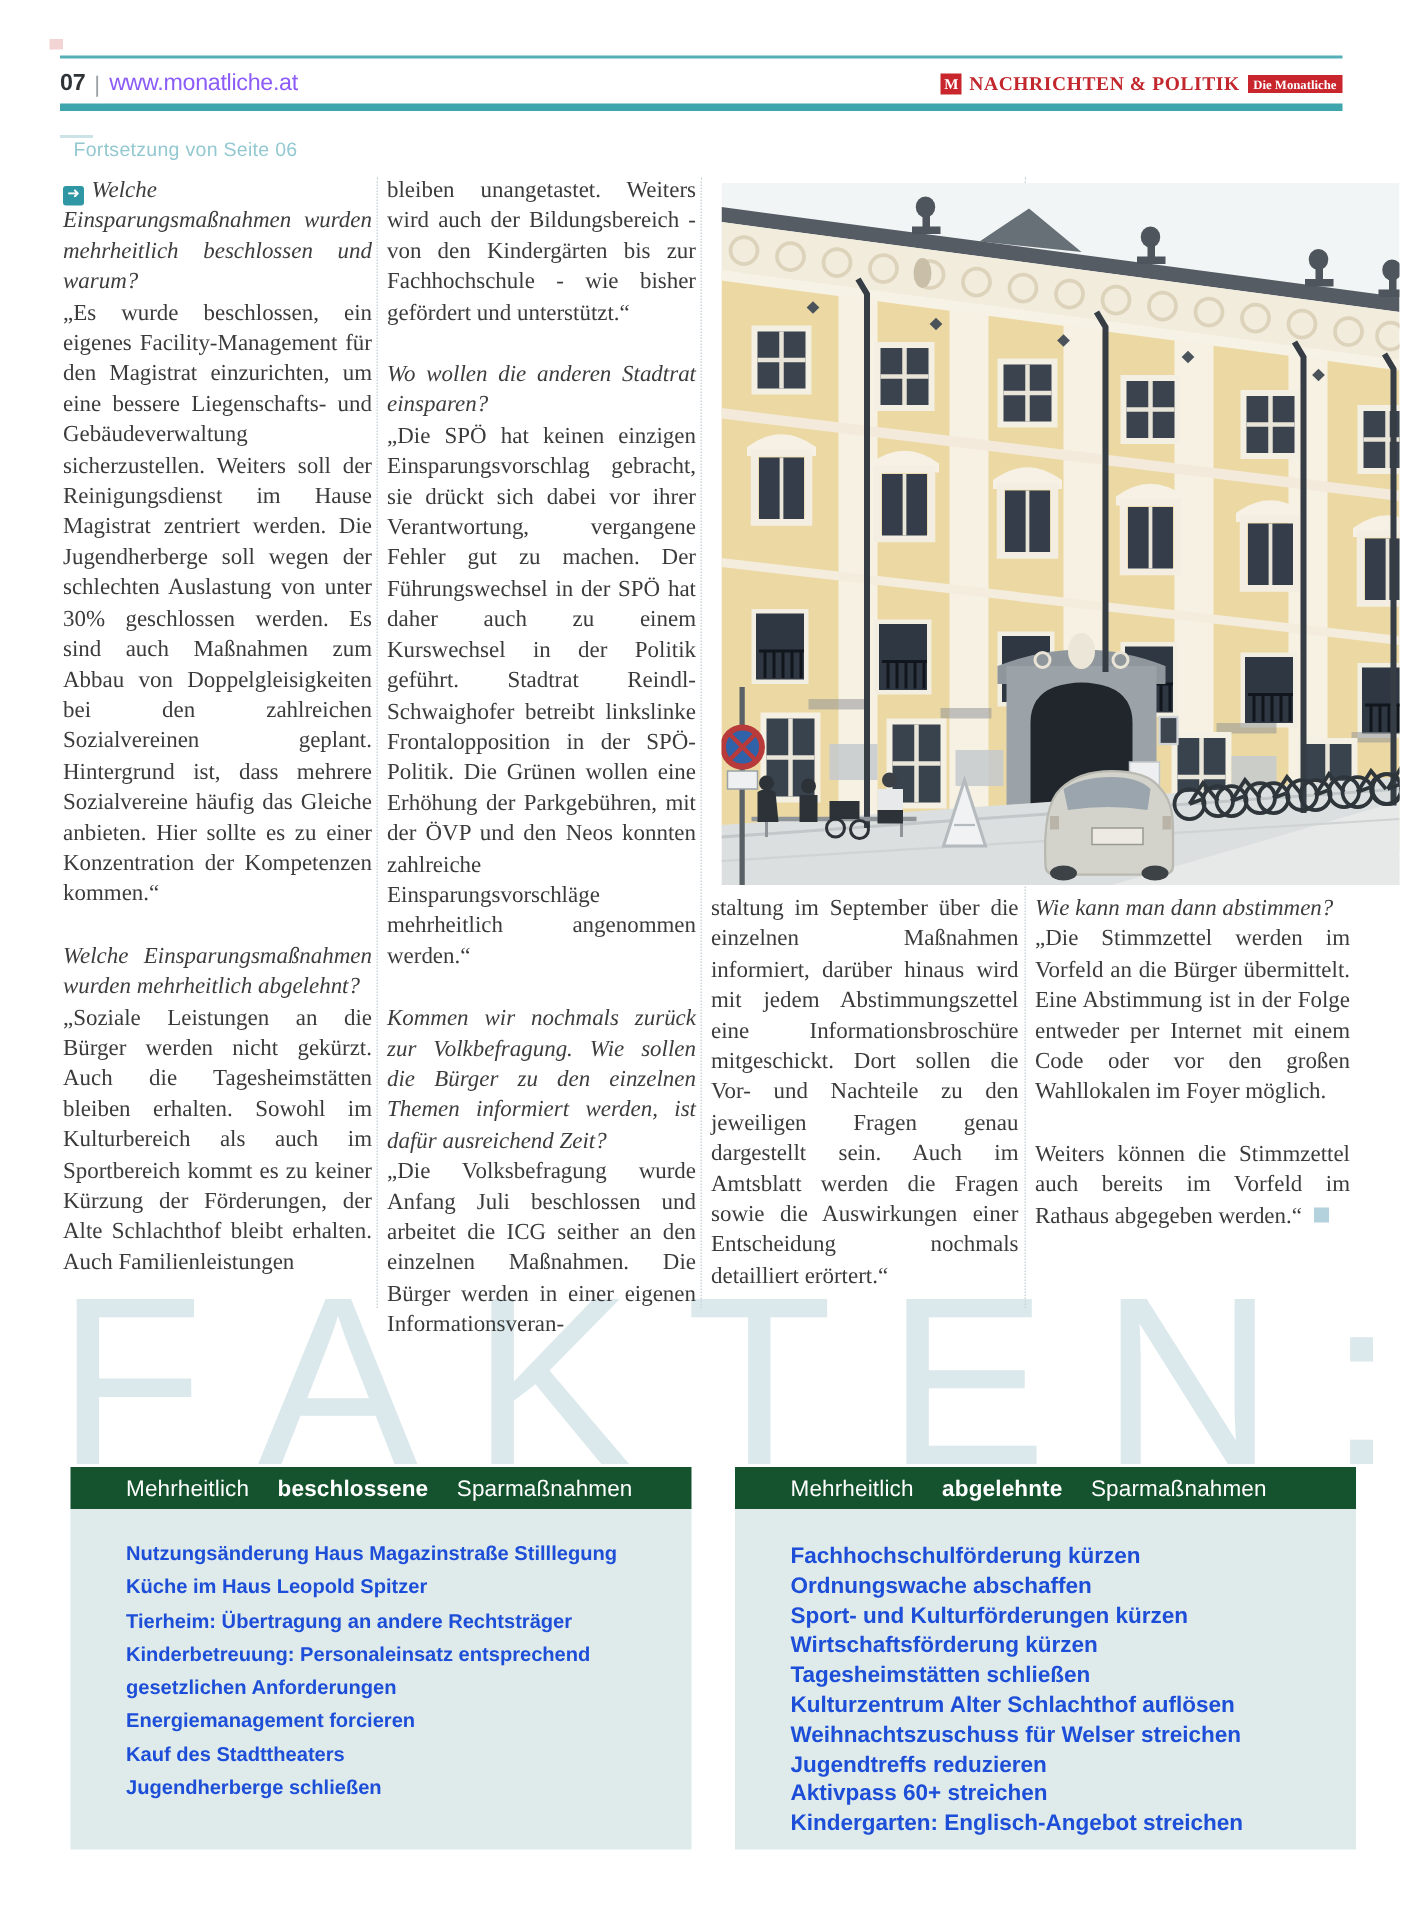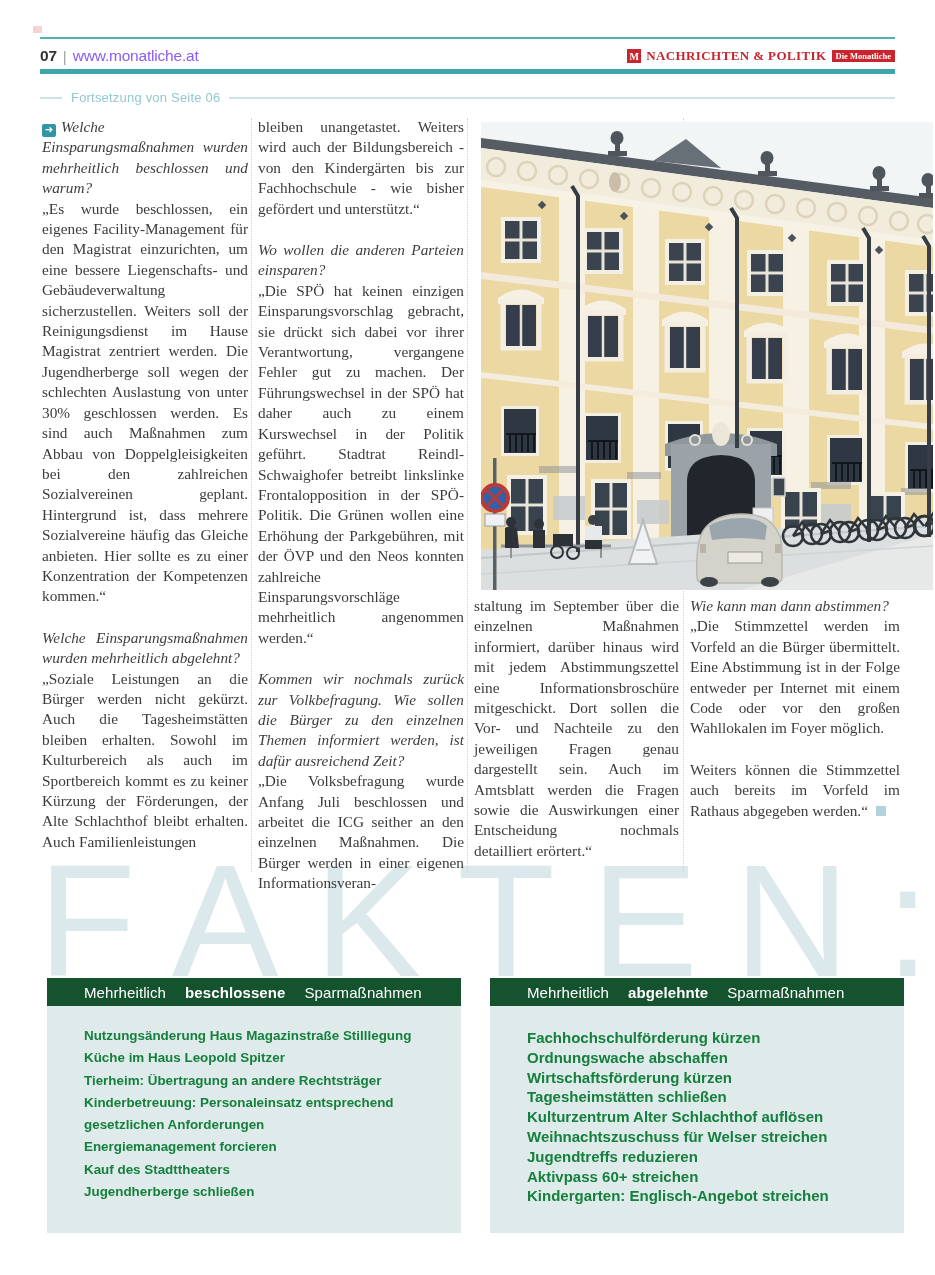--- a/index.html
+++ b/index.html
@@ -17,21 +17,21 @@
   .site-url{font-size:15.5px;color:#8b5cf6;letter-spacing:-.2px;}
   .mast-right{margin-left:auto;display:flex;align-items:center;gap:5px;}
   .m-badge{width:14px;height:14px;background:#c8262c;color:#fff;font-family:"Liberation Serif",serif;
            font-weight:700;font-size:10px;display:flex;align-items:center;justify-content:center;}
   .section-label{font-family:"Liberation Serif",serif;font-weight:700;font-size:13px;
                  color:#c3272e;letter-spacing:.4px;}
   .brand-badge{background:#c8262c;color:#fff;font-family:"Liberation Serif",serif;font-weight:700;
                font-size:8.5px;padding:2px 4px;line-height:1;}
 
   
-  .cont-row{position:absolute;left:40px;top:90px;width:855px;display:flex;align-items:center;}
+  .cont-row{position:absolute;left:40px;top:90px;width:855px;display:flex;flex-direction:column;}
   .cont-dash{width:22px;height:2px;background:#cbe3e7;}
   .cont-text{margin:0 9px;font-family:"Liberation Sans",sans-serif;font-size:13px;color:#93c8d0;
              letter-spacing:.2px;white-space:nowrap;}
   .cont-line{flex:1;height:2px;background:#cbe3e7;}
 
   
   .col{position:absolute;top:117px;width:206px;font-size:15.3px;line-height:20.4px;
        text-align:justify;z-index:2;hyphens:auto;}
   .col-1{left:42px;}
   .col-2{left:258px;font-family:Liberation Serif, serif;}
@@ -56,21 +56,21 @@
              font-family:"Liberation Sans",sans-serif;font-size:160px;line-height:150px;
              color:#dce9ec;font-weight:400;user-select:none;}
 
   
   .fact-box{position:absolute;top:978px;width:414px;z-index:3;font-family:"Liberation Sans",sans-serif;}
   .box-left{left:47px;} .box-right{left:490px;}
   .box-head{height:28px;background:#14532d;color:#ffffff;display:flex;align-items:center;
             padding-left:37px;font-size:15px;letter-spacing:.1px;gap:19px;}
   .box-head b{font-weight:700;}
   .box-body{background:#dfeaea;padding:19px 14px 14px 37px;}
-  .box-body ul{margin:0;padding:0;list-style:none;font-weight:700;color:#15803d;}
+  .box-body ul{margin:0;padding:0;list-style:none;font-weight:700;color:#1d4ed8;}
   .box-left  .box-body{height:194px;}
   .box-right .box-body{height:191px;padding-top:22px;}
   .box-left  li{font-size:13.4px;line-height:22.3px;}
   .box-right li{font-size:15px;line-height:19.8px;}
 </style>
 </head>
 <body>
 
 <div class="page">
 
@@ -110,21 +110,21 @@
 
   <div class="col col-1">
     <p class="q"><span class="cont-arrow">➜</span><span>Welche Einsparungsmaßnahmen wurden mehrheitlich beschlossen und warum?</span></p>
     <p class="a">„Es wurde beschlossen, ein eigenes Facility-Management für den Magistrat einzurichten, um eine bessere Liegenschafts- und Gebäudeverwaltung sicherzustellen. Weiters soll der Reinigungsdienst im Hause Magistrat zentriert werden. Die Jugendherberge soll wegen der schlechten Auslastung von unter 30% geschlossen werden. Es sind auch Maßnahmen zum Abbau von Doppelgleisigkeiten bei den zahlreichen Sozialvereinen geplant. Hintergrund ist, dass mehrere Sozialvereine häufig das Gleiche anbieten. Hier sollte es zu einer Konzentration der Kompetenzen kommen.“</p>
     <p class="q">Welche Einsparungsmaßnahmen wurden mehrheitlich abgelehnt?</p>
     <p class="a last">„Soziale Leistungen an die Bürger werden nicht gekürzt. Auch die Tagesheimstätten bleiben erhalten. Sowohl im Kulturbereich als auch im Sportbereich kommt es zu keiner Kürzung der Förderungen, der Alte Schlachthof bleibt erhalten. Auch Familienleistungen</p>
   </div>
 
   <div class="col col-2">
     <p class="a">bleiben unangetastet. Weiters wird auch der Bildungsbereich - von den Kindergärten bis zur Fachhochschule - wie bisher gefördert und unterstützt.“</p>
-    <p class="q">Wo wollen die anderen Parteien einsparen?</p>
+    <p class="q">Wo wollen die anderen Stadtrat einsparen?</p>
     <p class="a">„Die SPÖ hat keinen einzigen Einsparungsvorschlag gebracht, sie drückt sich dabei vor ihrer Verantwortung, vergangene Fehler gut zu machen. Der Führungswechsel in der SPÖ hat daher auch zu einem Kurswechsel in der Politik geführt. Stadtrat Reindl-Schwaighofer betreibt linkslinke Frontalopposition in der SPÖ-Politik. Die Grünen wollen eine Erhöhung der Parkgebühren, mit der ÖVP und den Neos konnten zahlreiche Einsparungsvorschläge mehrheitlich angenommen werden.“</p>
     <p class="q">Kommen wir nochmals zurück zur Volkbefragung. Wie sollen die Bürger zu den einzelnen Themen informiert werden, ist dafür ausreichend Zeit?</p>
     <p class="a last">„Die Volksbefragung wurde Anfang Juli beschlossen und arbeitet die ICG seither an den einzelnen Maßnahmen. Die Bürger werden in einer eigenen Informationsveran-</p>
   </div>
 
   <div class="col col-3">
     <p class="a last">staltung im September über die einzelnen Maßnahmen informiert, darüber hinaus wird mit jedem Abstimmungszettel eine Informationsbroschüre mitgeschickt. Dort sollen die Vor- und Nachteile zu den jeweiligen Fragen genau dargestellt sein. Auch im Amtsblatt werden die Fragen sowie die Auswirkungen einer Entscheidung nochmals detailliert erörtert.“</p>
   </div>
 
   <div class="col col-4">
@@ -355,20 +355,21 @@
   <div class="fact-box box-right">
     <div class="box-head">
       <span>Mehrheitlich </span>
       <b>abgelehnte</b>
       <span> Sparmaßnahmen</span>
     </div>
     <div class="box-body">
       <ul>
         <li>Fachhochschulförderung kürzen</li>
         <li>Ordnungswache abschaffen</li>
+        <li>Sport- und Kulturförderungen kürzen</li>
         <li>Wirtschaftsförderung kürzen</li>
         <li>Tagesheimstätten schließen</li>
         <li>Kulturzentrum Alter Schlachthof auflösen</li>
         <li>Weihnachtszuschuss für Welser streichen</li>
         <li>Jugendtreffs reduzieren</li>
         <li>Aktivpass 60+ streichen</li>
         <li>Kindergarten: Englisch-Angebot streichen</li>
       </ul>
     </div>
   </div>

